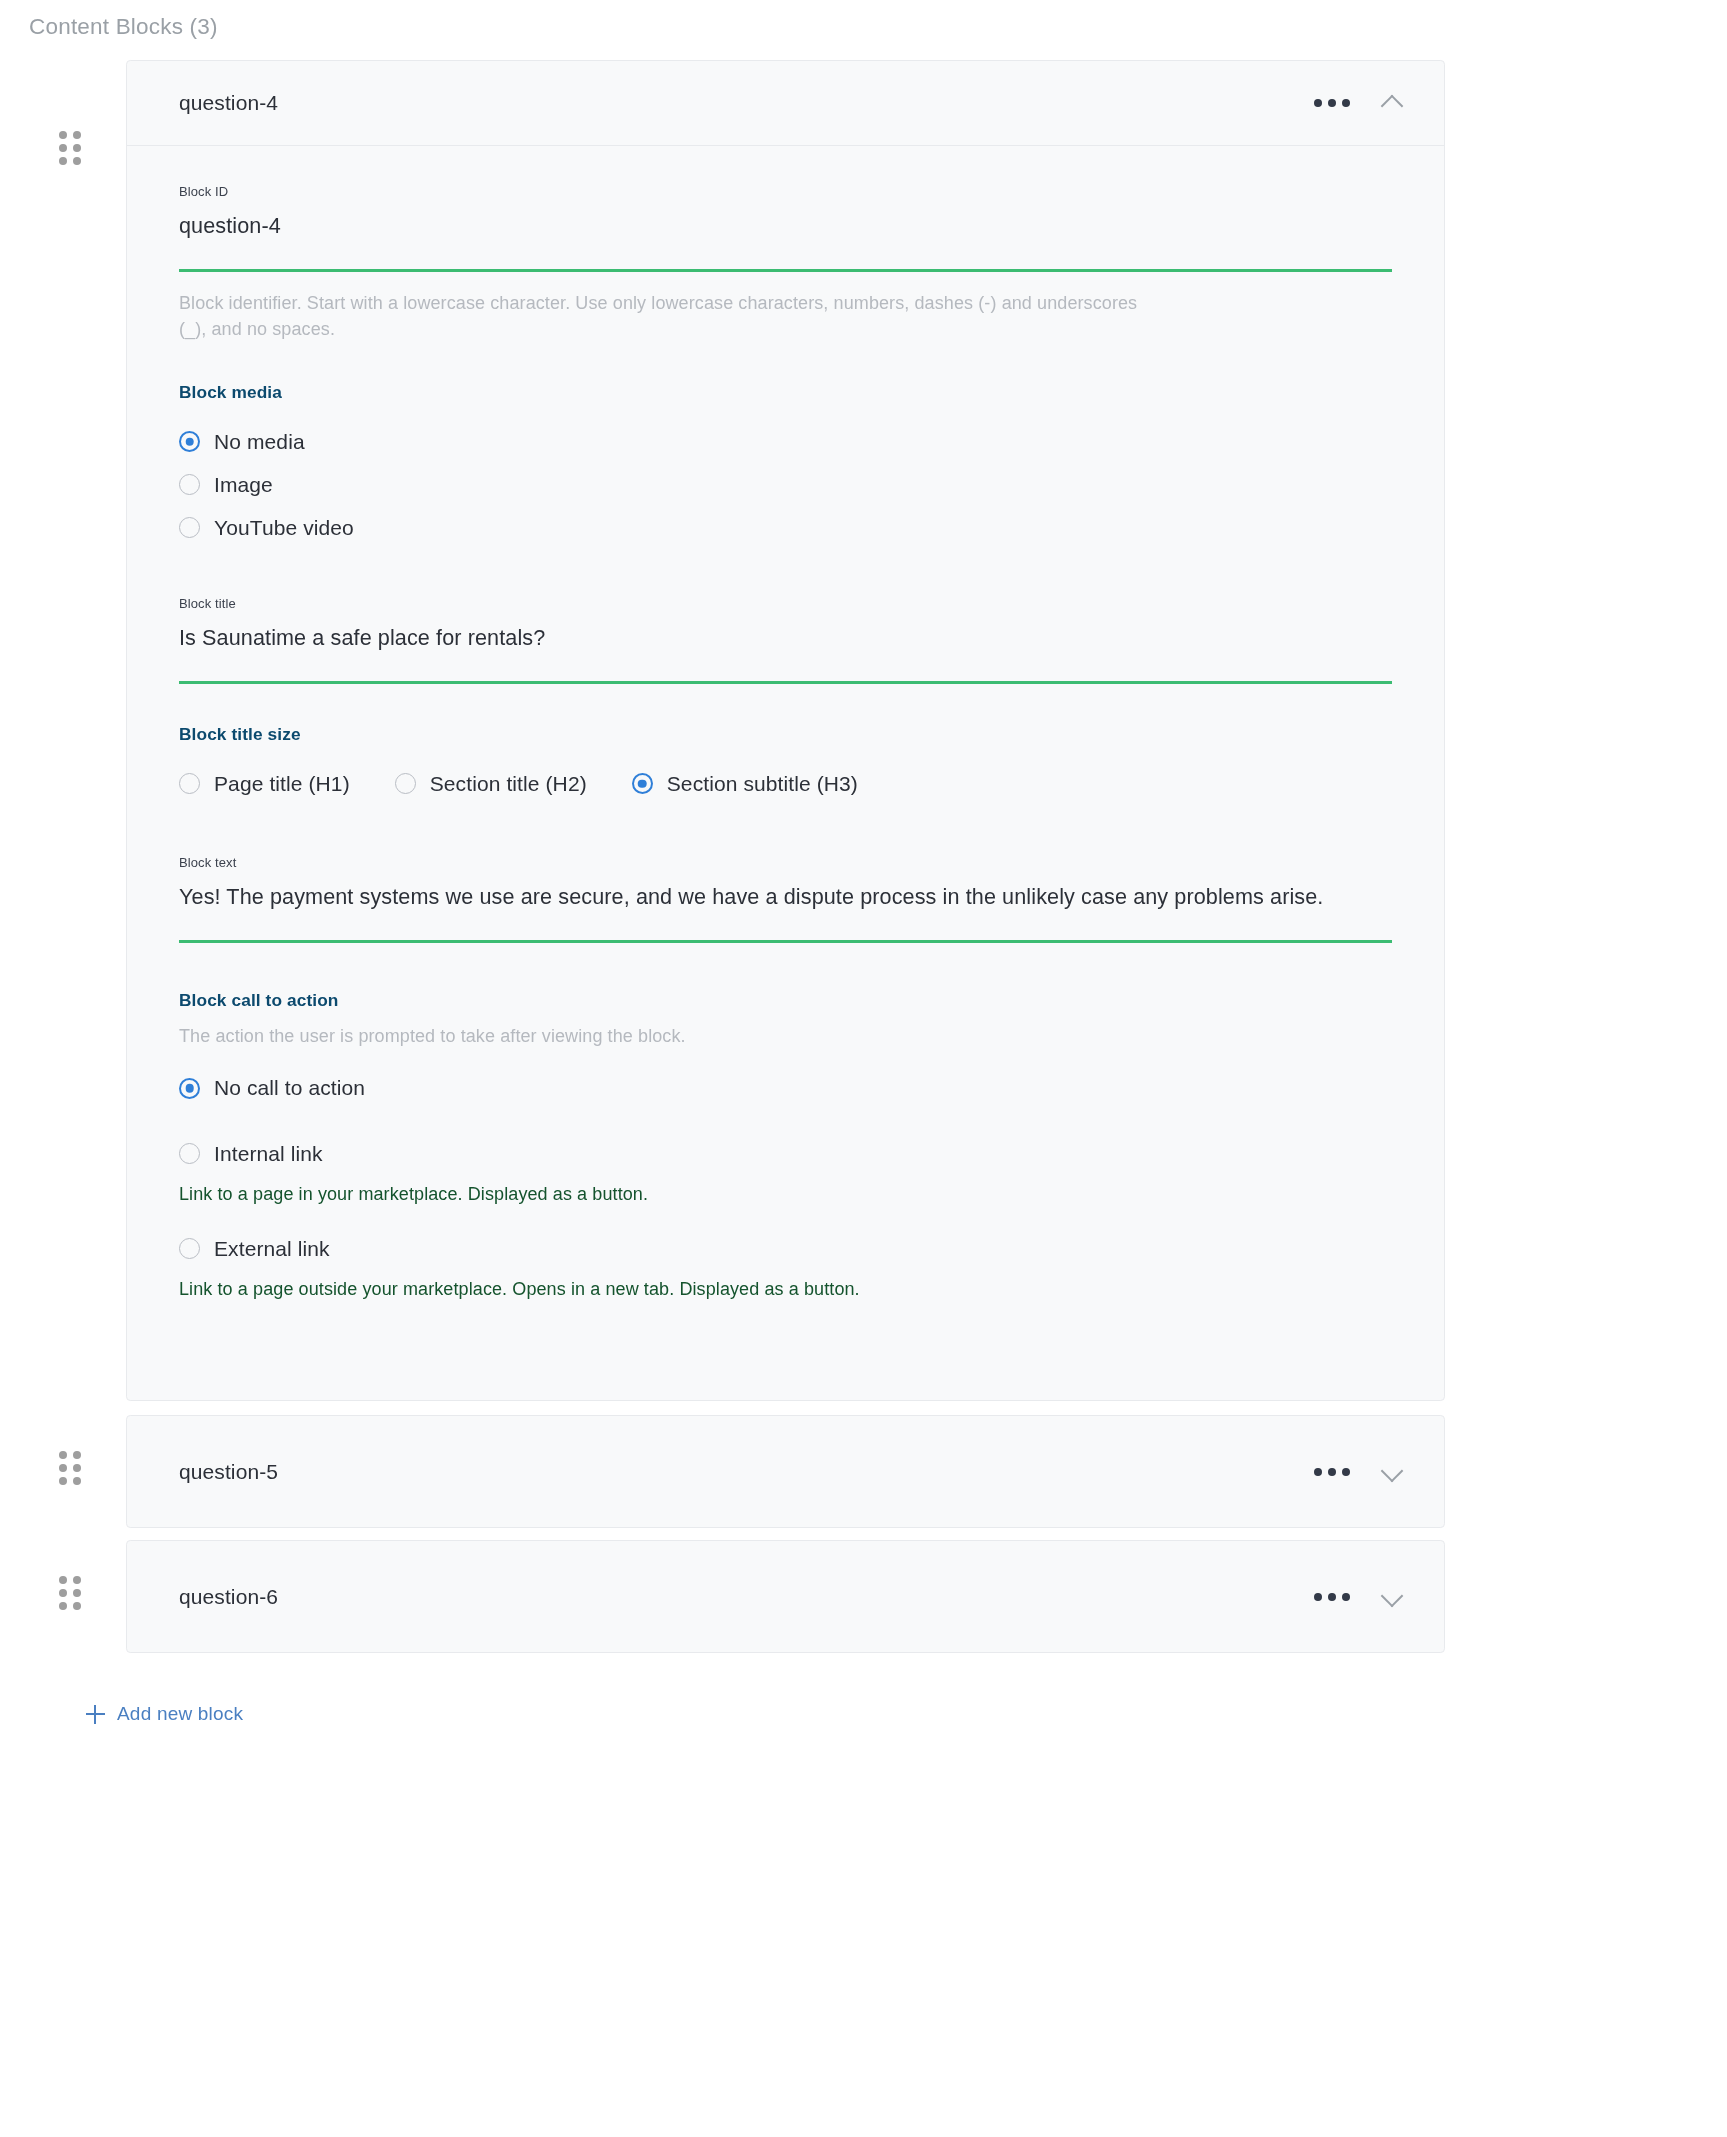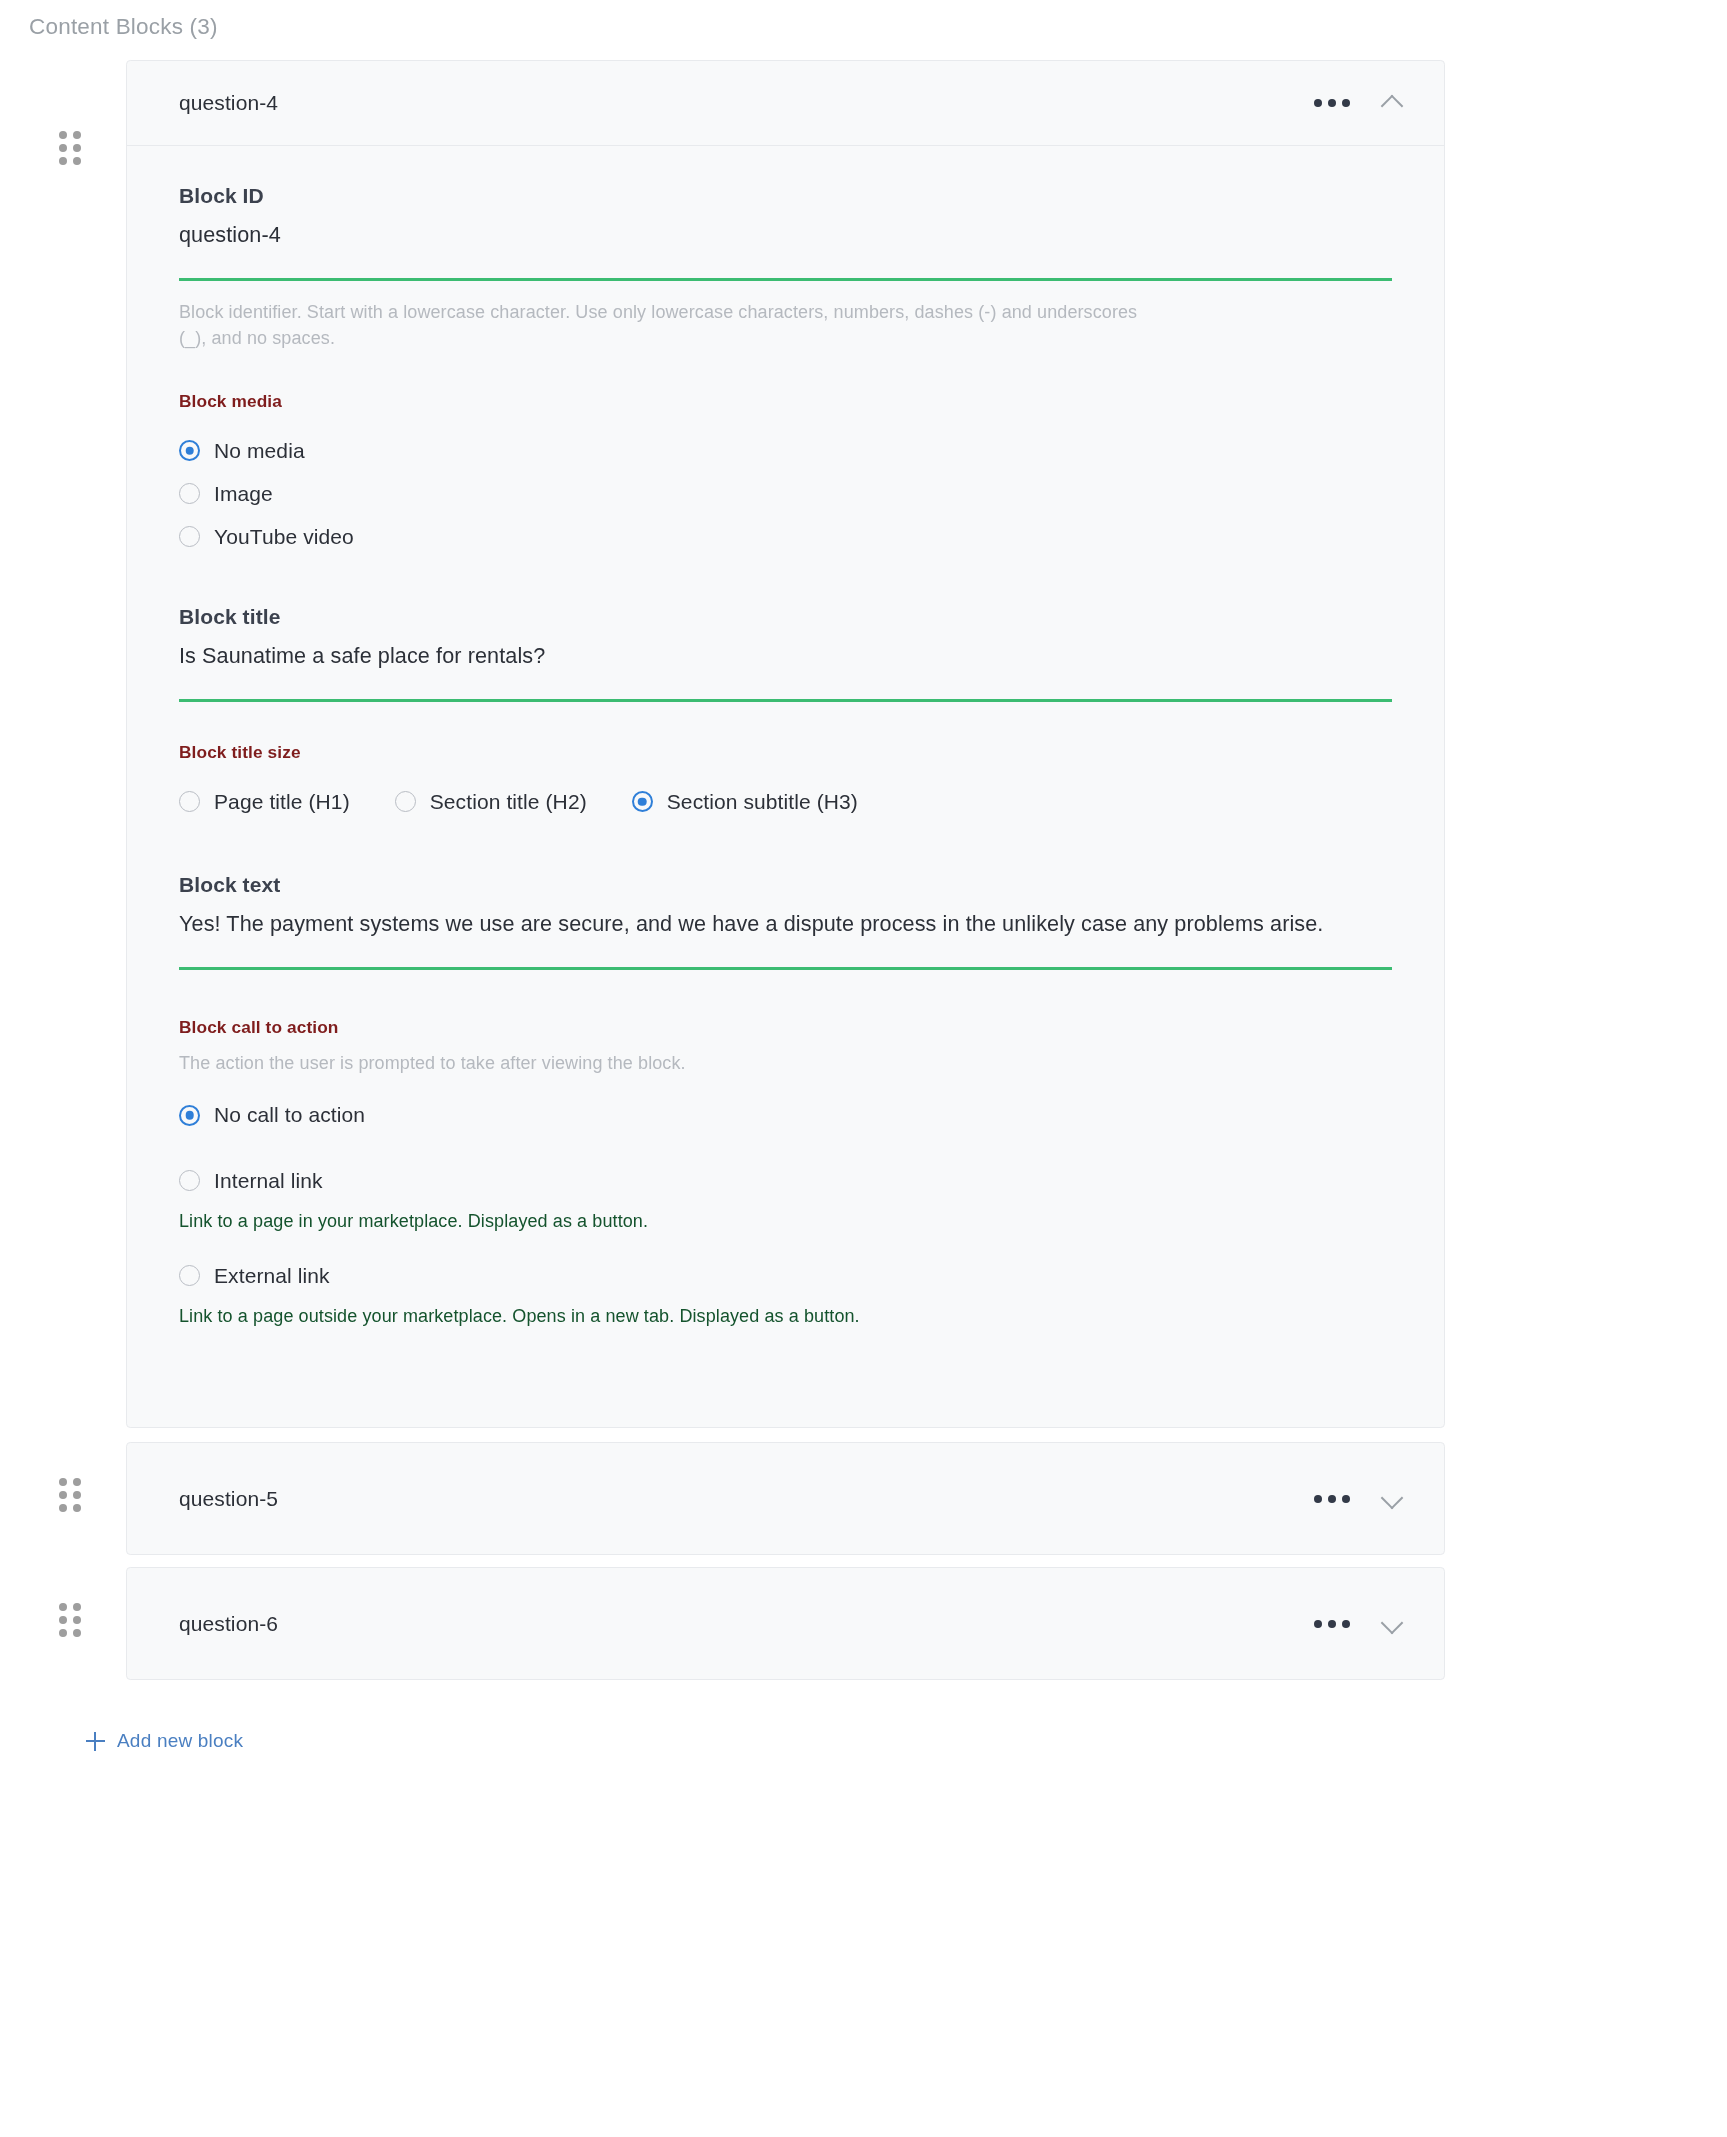--- a/index.html
+++ b/index.html
@@ -111,23 +111,23 @@
   .chevron.down::before {
     transform: rotate(45deg);
     top: 5.2px;
   }
 
   
   .card-body { padding: 38px 52px 78px 52px; }
 
   .field { margin-bottom: 8.6px; }
   .field-label {
-    font-size: 21px;
+    font-size: 13px;
     color: #3c424e;
-    font-weight: 700;
+    font-weight: 400;
     letter-spacing: 0.1px;
     margin-bottom: 14px;
   }
   .text-input {
     font-size: 21.6px;
     color: #2c3038;
     letter-spacing: 0.1px;
     padding-bottom: 29px;
     border-bottom: 3.5px solid #3cbc72;
     line-height: 1.25;
@@ -137,21 +137,21 @@
     color: #b5b9bf;
     line-height: 1.45;
     margin-top: 17.3px;
     max-width: 968px;
     letter-spacing: 0.1px;
   }
 
   .group { margin-top: 40px; }
   .group-label {
     font-size: 17.3px;
-    color: #7f1d1d;
+    color: #0c4a6e;
     font-weight: 600;
     letter-spacing: 0.1px;
   }
 
   .radio-list { margin-top: 17.3px; }
   .radio-item {
     display: flex;
     align-items: center;
     min-height: 43px;
     cursor: pointer;

